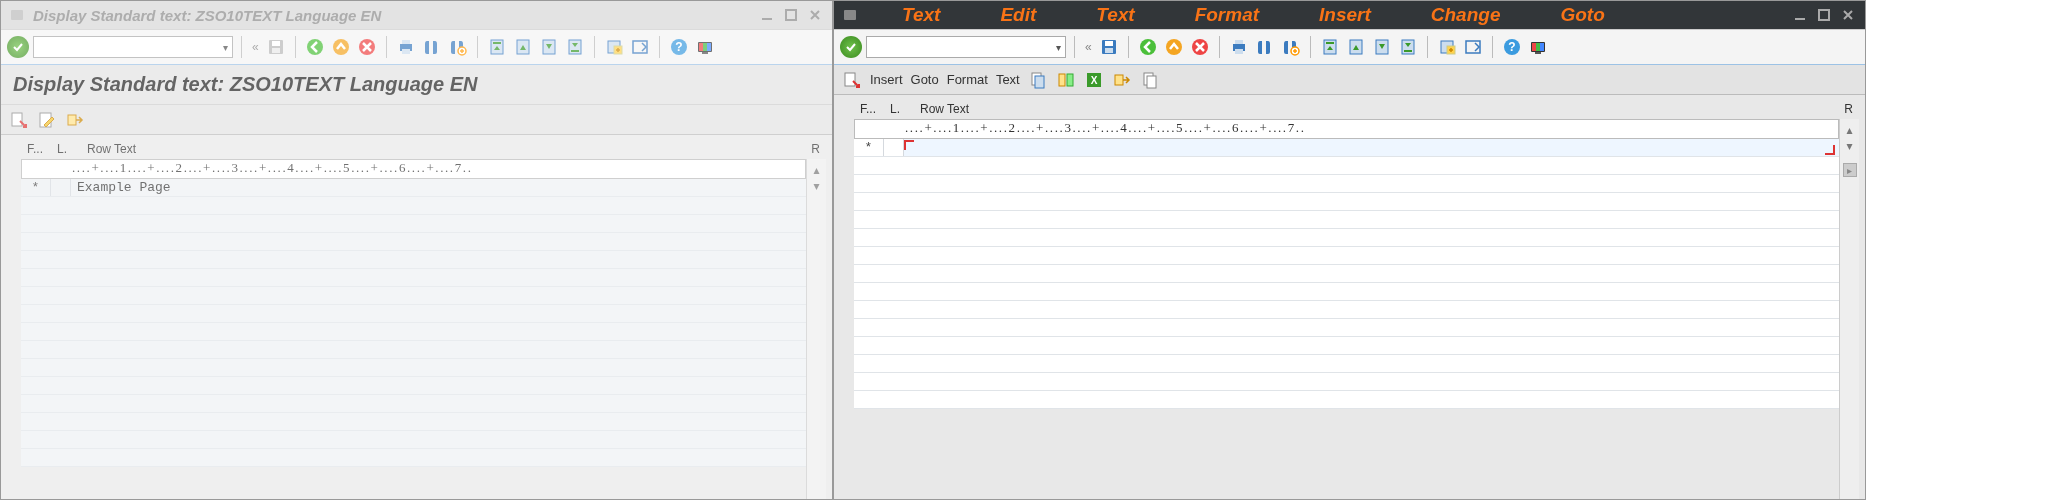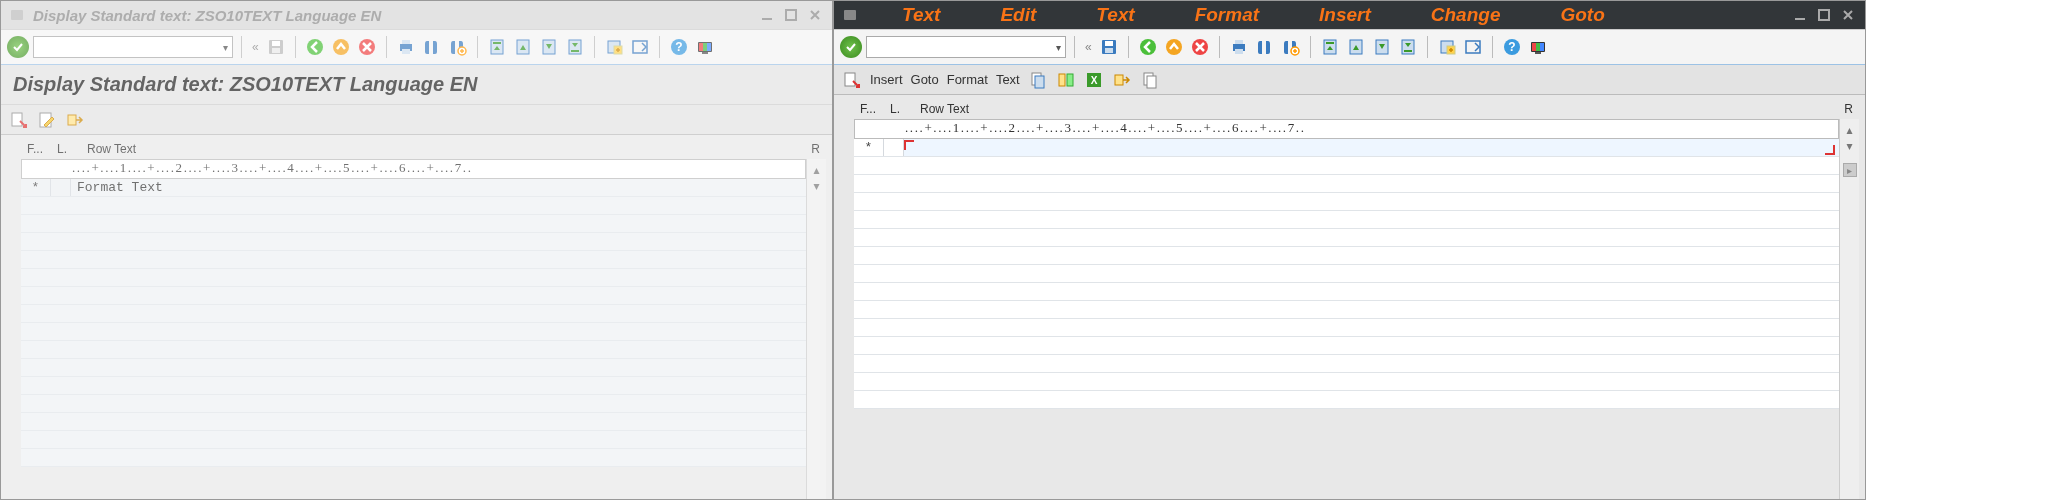--- a/index.html
+++ b/index.html
@@ -229,21 +229,21 @@
     </div>
     <div class="editbody">
       <div class="editleft">
         <div class="ruler">
             <span>....+....1....+....2....+....3....+....4....+....5....+....6....+....7..</span>
           </div>
         <div class="lines">
           <div class="line">
             <span class="mark">*</span>
             <span class="l2"></span>
-            <span class="txt">Format Text</span>
+            <span class="txt">Example Page</span>
           </div>
           <div class="line-alt"></div>
             <div class="line-alt"></div>
             <div class="line-alt"></div>
             <div class="line-alt"></div>
           <div class="line-alt"></div>
             <div class="line-alt"></div>
             <div class="line-alt"></div>
             <div class="line-alt"></div>
           <div class="line-alt"></div>

